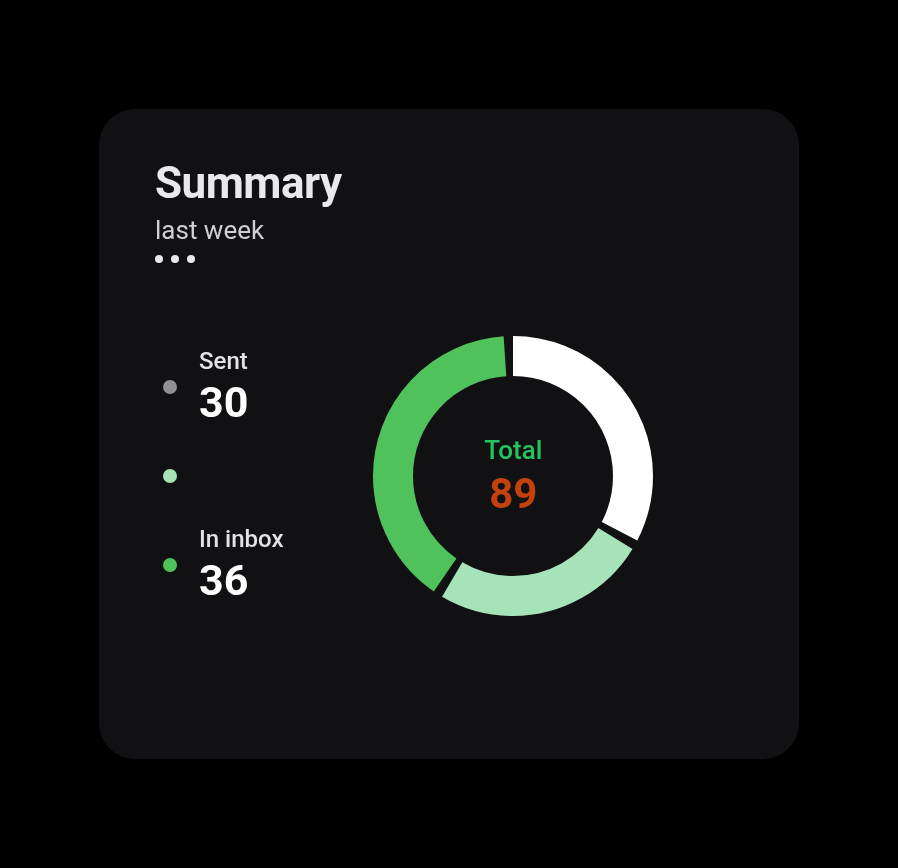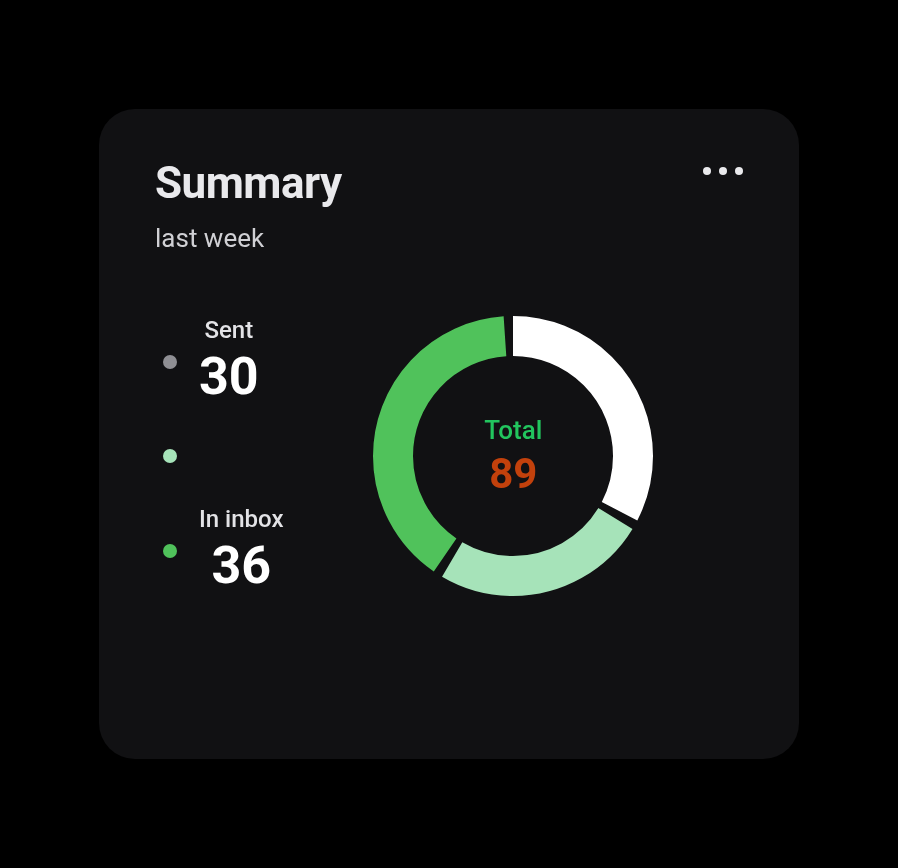--- a/index.html
+++ b/index.html
@@ -17,33 +17,34 @@
       height: 650px;
       background: #111113;
       border-radius: 36px;
       padding: 48px 56px 48px 56px;
       position: relative;
     }
     .card-header {
       display: flex;
       justify-content: space-between;
       align-items: flex-start;
+      flex-direction: column;
     }
     .title-block { }
     .card-title {
       color: #e9e9ec;
       font-size: 44px;
       font-weight: 700;
       letter-spacing: -0.5px;
     }
     .card-subtitle {
       color: #d0d0d4;
       font-size: 26px;
       font-weight: 400;
-      margin-top: 14px;
+      margin-top: 6px;
     }
     .more-button {
       display: flex;
       gap: 8px;
       padding: 10px 0;
       cursor: pointer;
     }
     .more-button .dot {
       width: 8px;
       height: 8px;
@@ -53,42 +54,41 @@
     .content {
       display: flex;
       align-items: center;
       margin-top: 48px;
     }
     .legend {
       display: flex;
       flex-direction: column;
       gap: 42px;
       padding-left: 8px;
-      text-align: center;
     }
     .legend-item {
       display: flex;
       align-items: center;
       gap: 22px;
     }
     .legend-dot {
       width: 14px;
       height: 14px;
       border-radius: 50%;
       flex-shrink: 0;
     }
     .legend-text { }
     .legend-label {
       color: #e3e3e6;
       font-size: 24px;
       font-weight: 500;
     }
     .legend-value {
       color: #ffffff;
-      font-size: 52px;
+      font-size: 43px;
       font-weight: 700;
       margin-top: 2px;
     }
     .chart-wrap {
       flex: 1;
       display: flex;
       align-items: center;
       justify-content: center;
       position: relative;
     }

